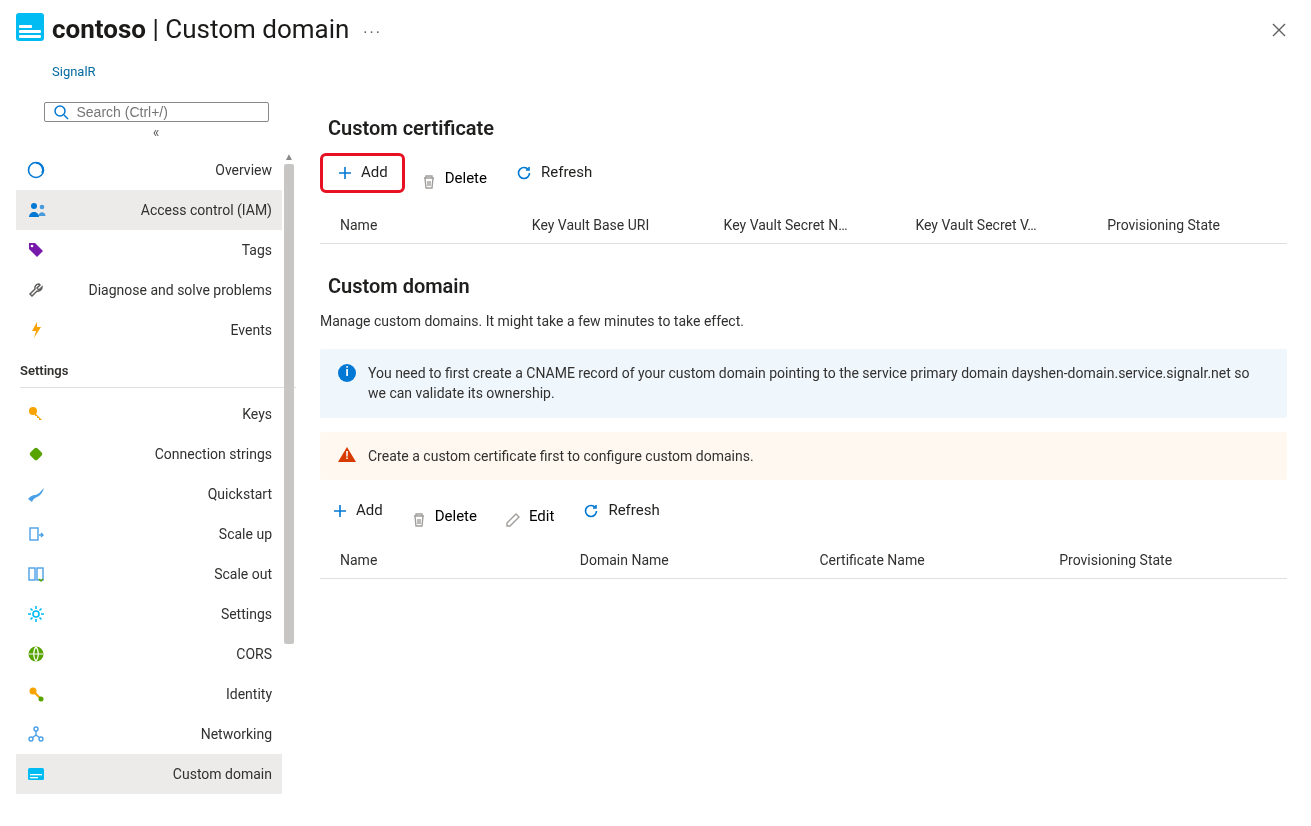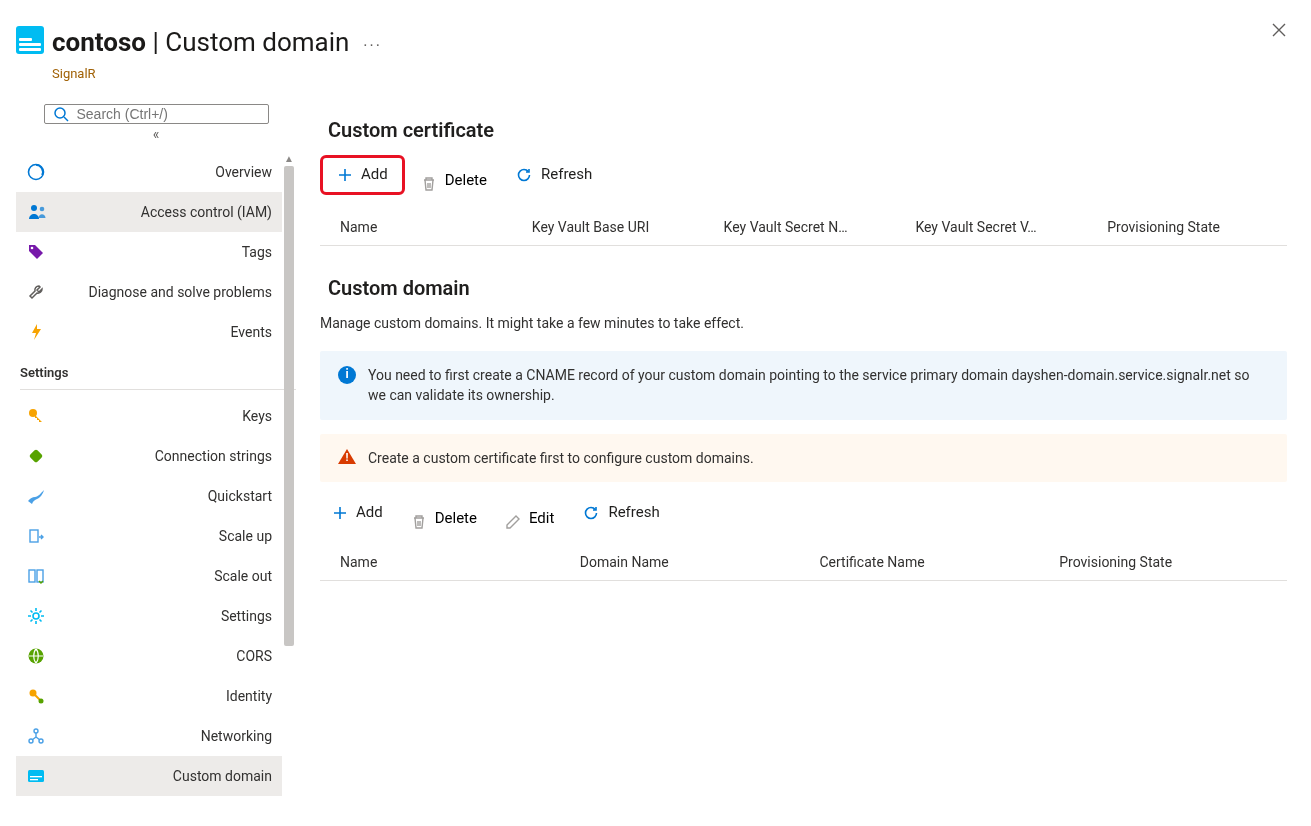--- a/index.html
+++ b/index.html
@@ -1,28 +1,28 @@
 <!DOCTYPE html>
 <html><head>
 <meta charset="utf-8">
 <style>
   html,body{margin:0;padding:0;height:100%;background:#ffffff;color:#323130;
     font-family:"Segoe UI", -apple-system, BlinkMacSystemFont, Roboto, "Helvetica Neue", sans-serif;
     font-size:14px;line-height:1.45;}
   *{box-sizing:border-box;}
 
   
-  .blade-header{display:flex;align-items:flex-start;padding:24px 24px 8px 16px;position:relative;}
+  .blade-header{display:flex;align-items:flex-start;padding:11px 24px 8px 16px;position:relative;}
   .resource-icon{width:28px;height:28px;border-radius:3px;background:#00bcf2;margin-right:8px;margin-top:2px;
     display:flex;flex-direction:column;justify-content:flex-end;padding:3px;}
   .resource-icon .bar{height:3px;background:#ffffff;border-radius:1px;margin-top:2px;}
   .resource-icon .bar.short{width:60%;}
   .title-block h1{margin:0;font-size:26px;font-weight:400;color:#1b1a19;}
   .title-block h1 .accent{font-weight:700;}
-  .title-block .subtitle{margin-top:3px;font-size:13px;color:#a16207;}
+  .title-block .subtitle{margin-top:14px;font-size:13px;color:#0369a1;}
   .title-more{margin-left:14px;margin-top:10px;color:#605e5c;font-size:16px;letter-spacing:2px;cursor:pointer;}
   .close-btn{position:absolute;right:16px;top:14px;width:32px;height:32px;display:flex;align-items:center;justify-content:center;
     font-size:20px;color:#605e5c;cursor:pointer;border-radius:2px;}
 
   
   .page{display:flex;height:calc(100% - 72px);}
 
   
   .sidebar{width:296px;flex:0 0 296px;padding:12px 0 12px 16px;position:relative;}
   .search-wrap{display:flex;align-items:center;flex-direction:column;}

